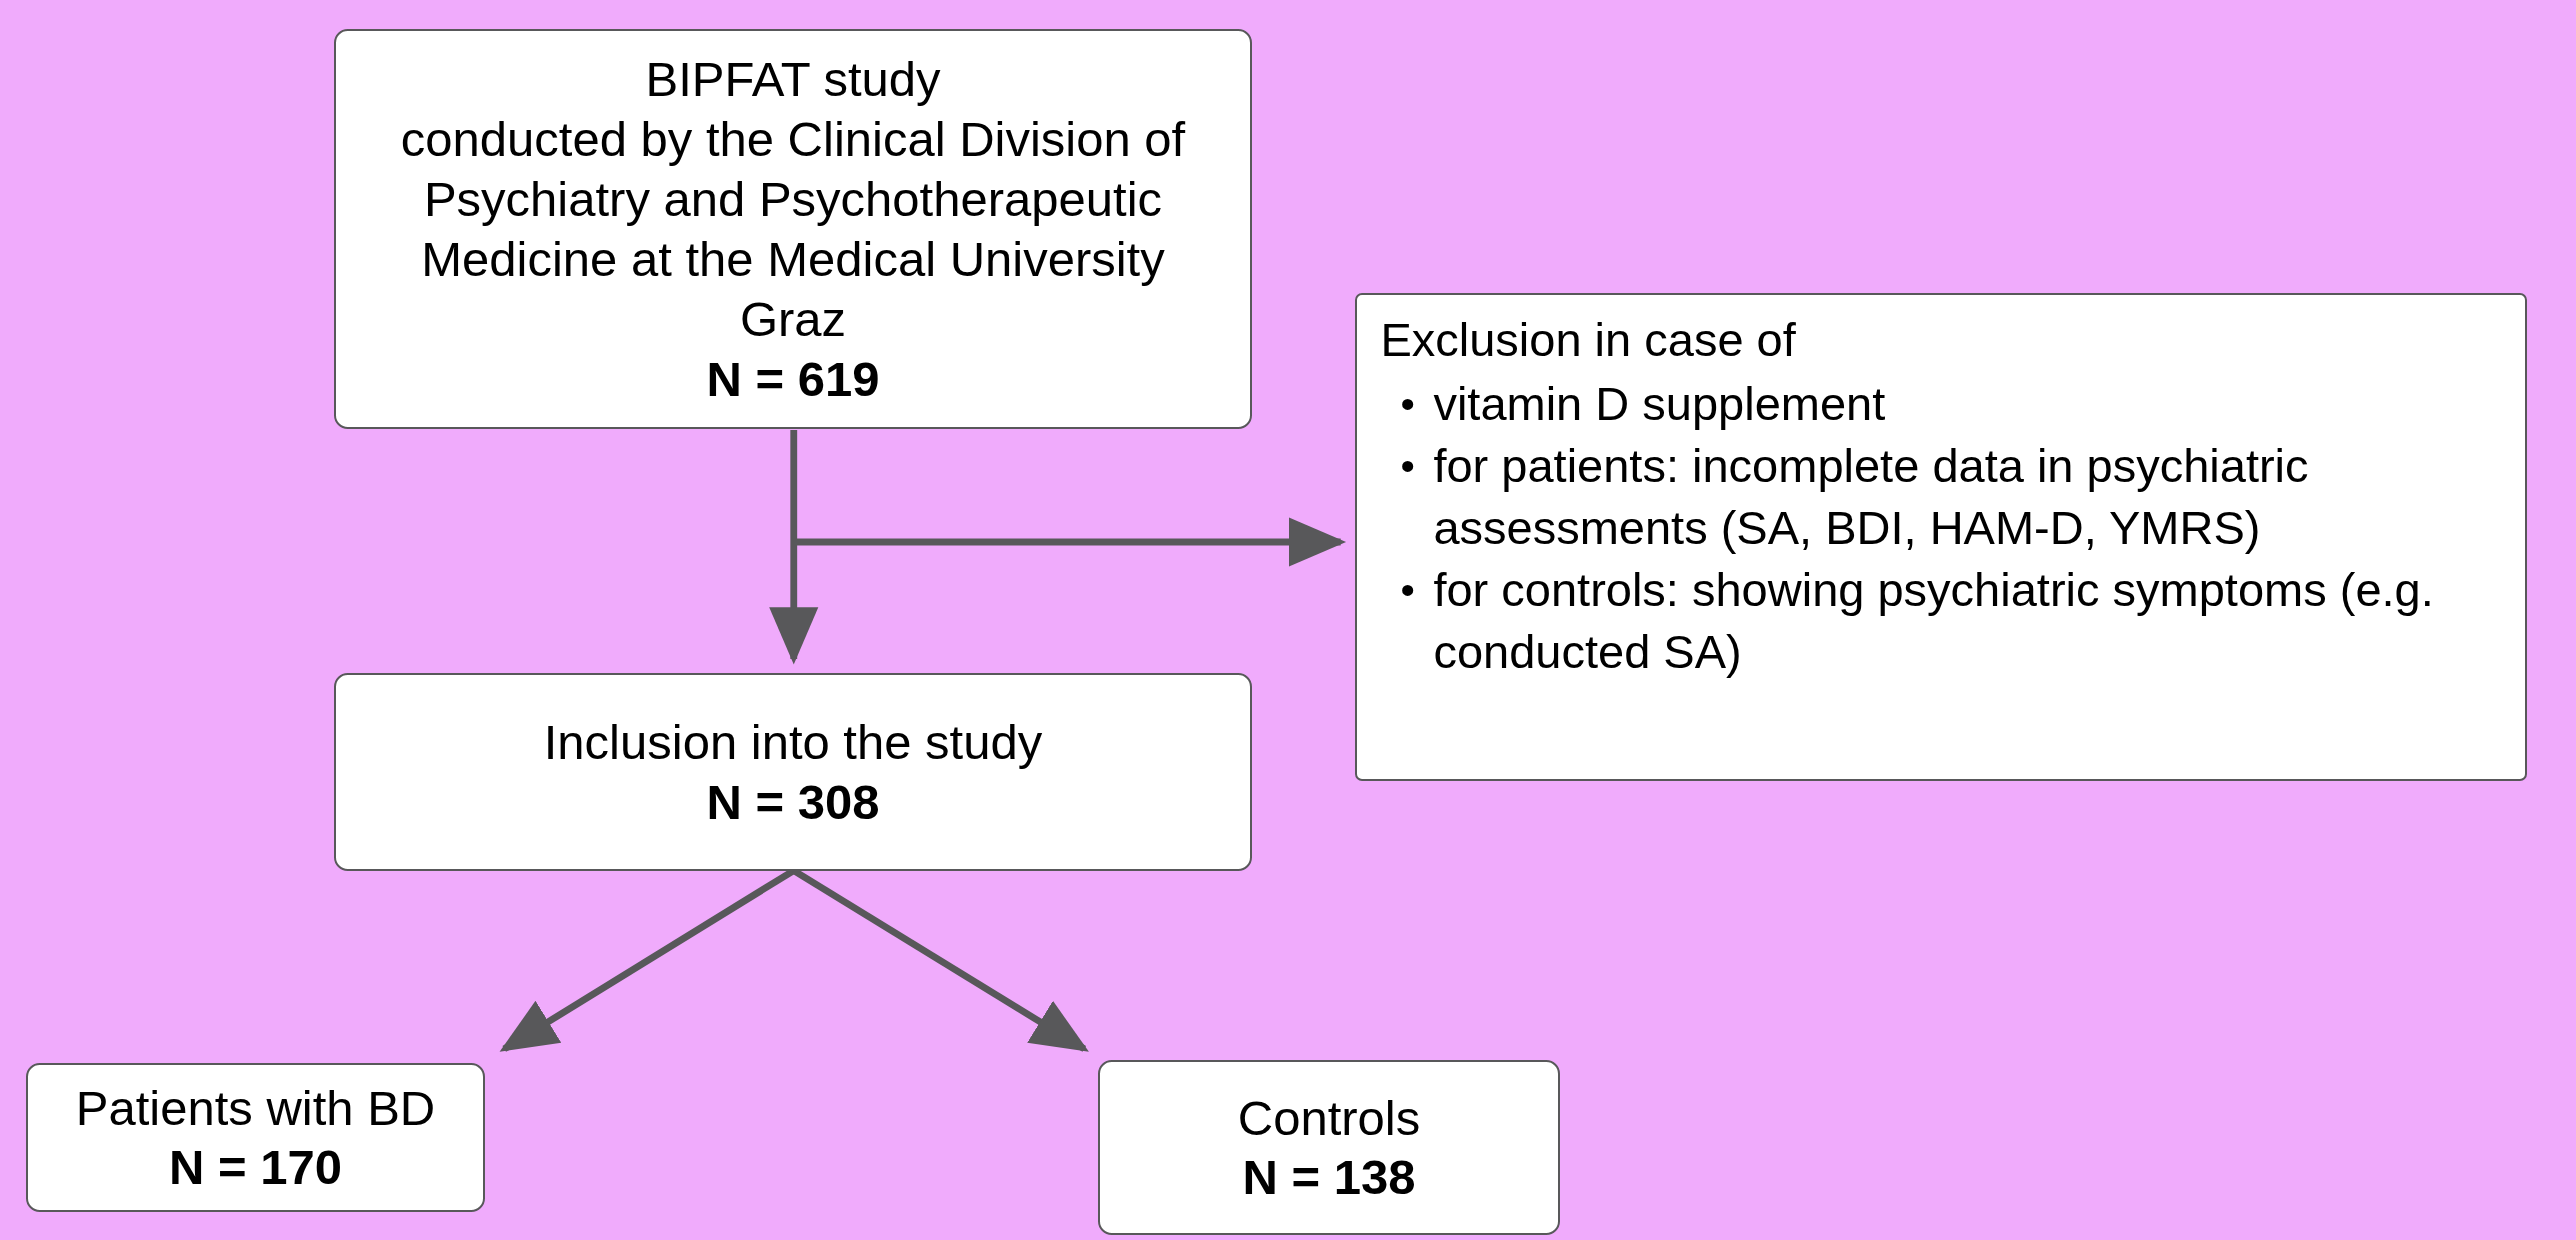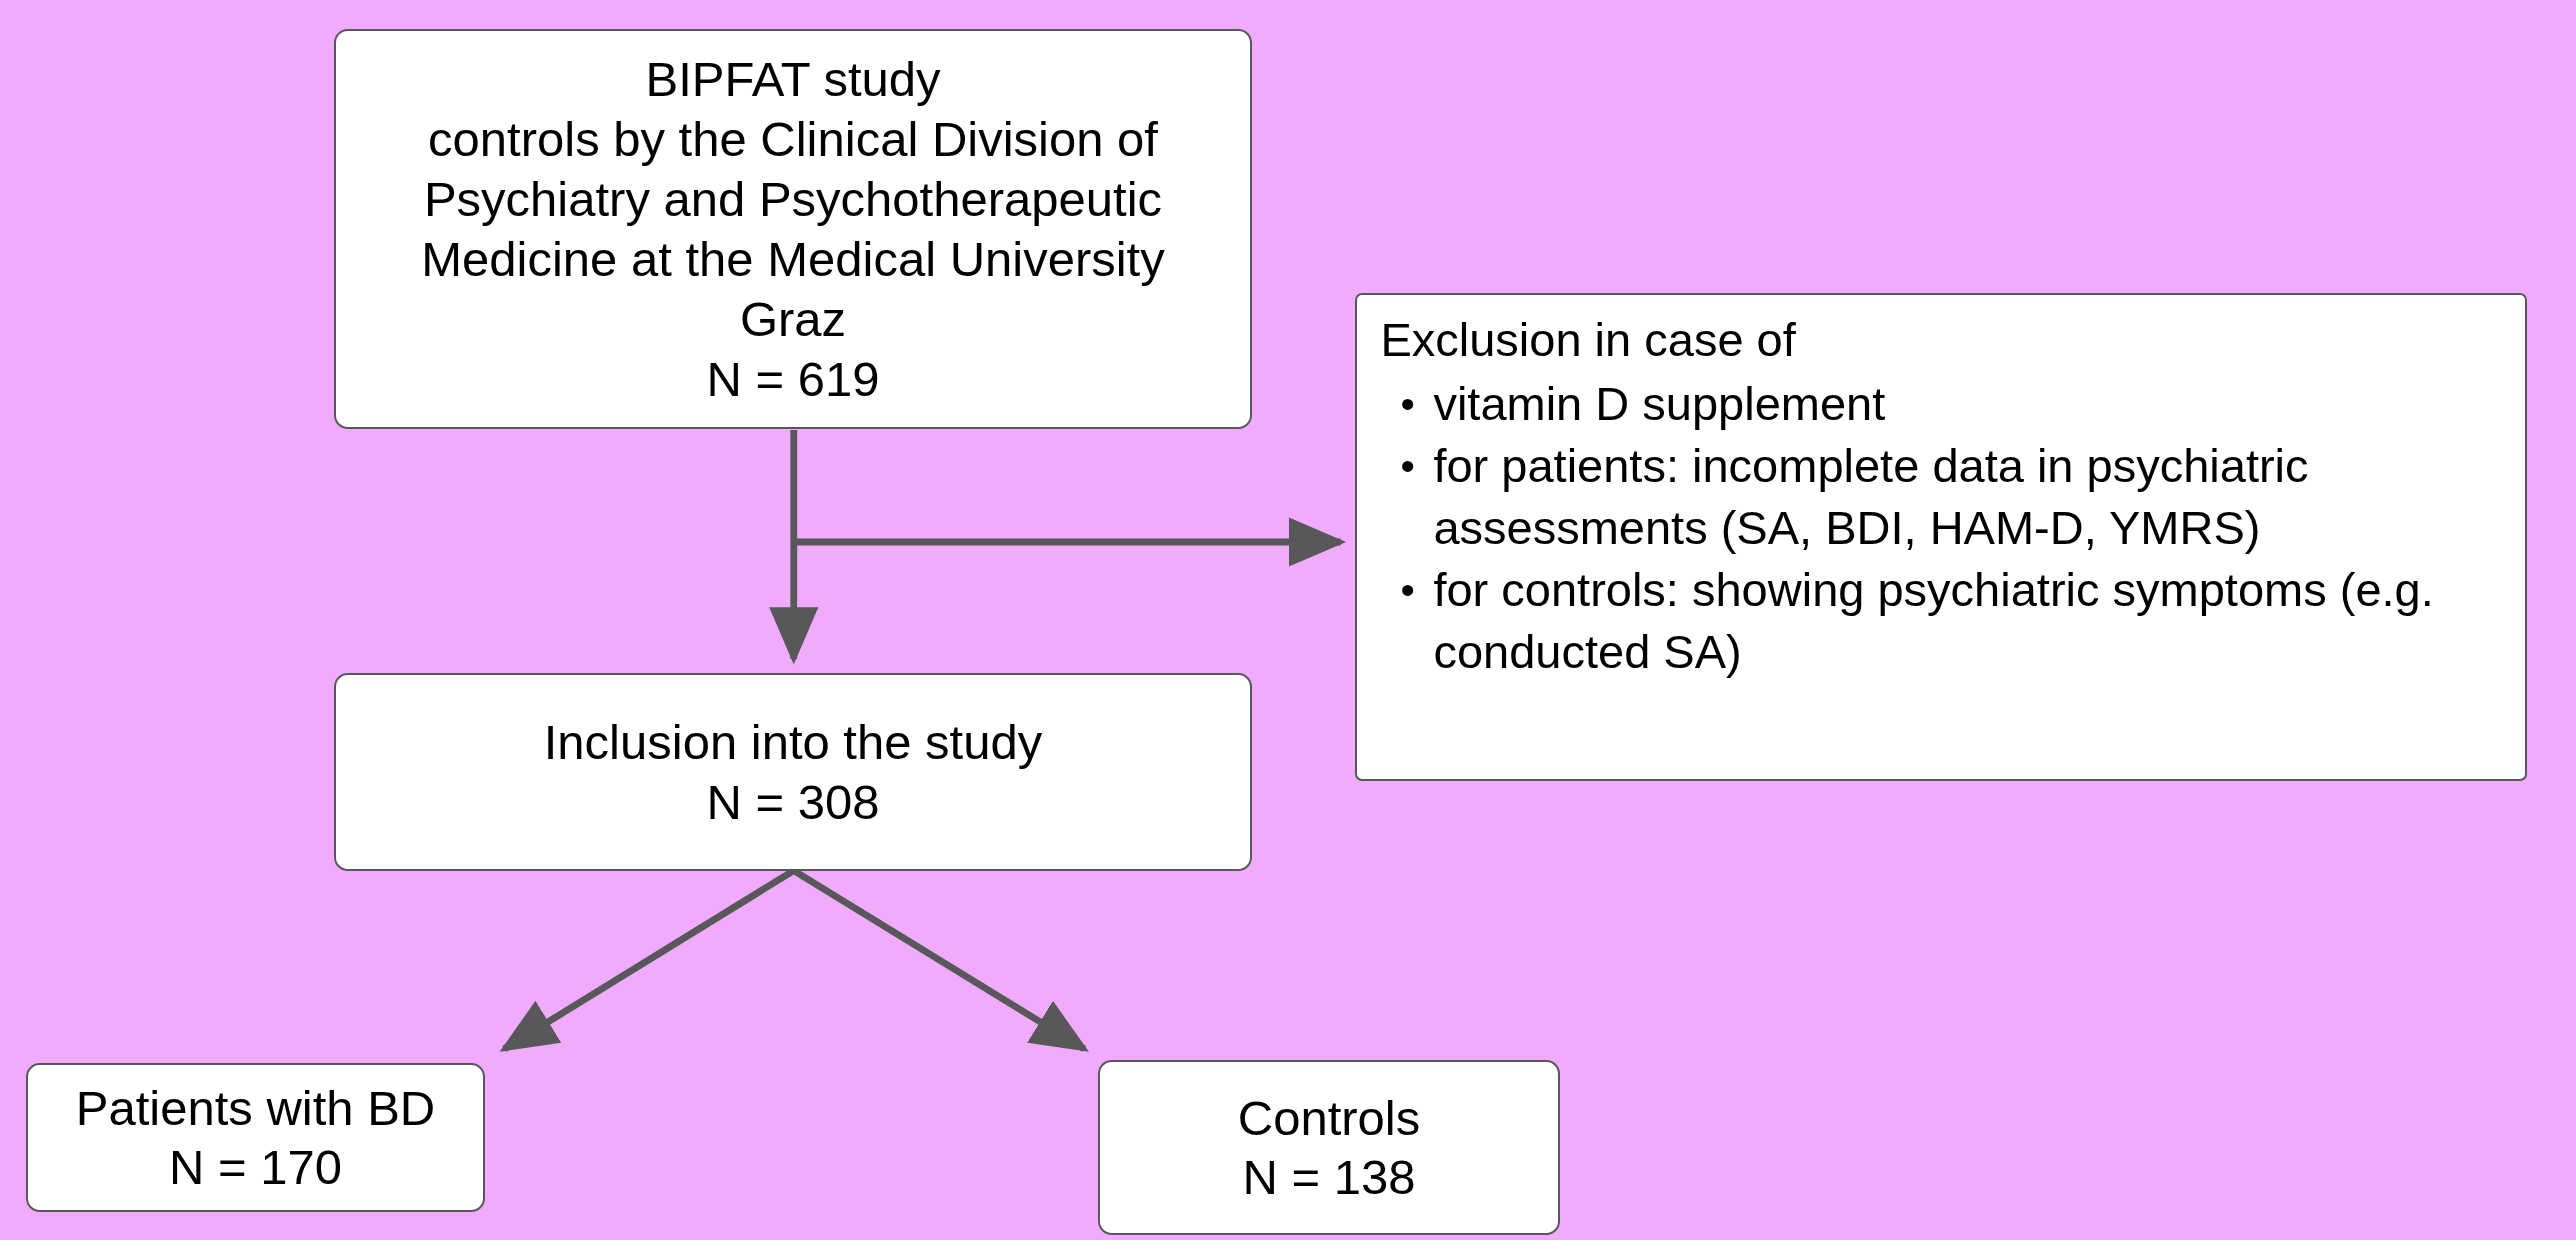--- a/index.html
+++ b/index.html
@@ -32,21 +32,21 @@
   }
   .centered {
     align-items: center;
     text-align: center;
   }
   .leftal {
     align-items: flex-start;
     text-align: left;
   }
   .bold {
-    font-weight: normal;
+    font-weight: bold;
   }
 
   
   #node-study {
     left: 334px;
     top: 29px;
     width: 918px;
     height: 400px;
     font-size: 49px;
     line-height: 60px;
@@ -149,21 +149,21 @@
       <line x1="814" y1="893" x2="517" y2="1076" stroke="#58585a" stroke-width="7" marker-end="url(#ah)"></line>
     </g>
 
     <g>
       <line x1="814" y1="893" x2="1112" y2="1076" stroke="#58585a" stroke-width="7" marker-end="url(#ah)"></line>
     </g>
   </svg>
 
   <div class="node centered" id="node-study">
     <span class="line">BIPFAT study</span>
-    <span class="line">controls by the Clinical Division of</span>
+    <span class="line">conducted by the Clinical Division of</span>
     <span class="line">Psychiatry and Psychotherapeutic</span>
     <span class="line">Medicine at the Medical University</span>
     <span class="line">Graz</span>
     <span class="line bold">N = 619</span>
   </div>
 
   <div class="node leftal" id="node-exclusion">
     <span class="heading">Exclusion in case of</span>
     <ul>
       <li>vitamin D supplement</li>

